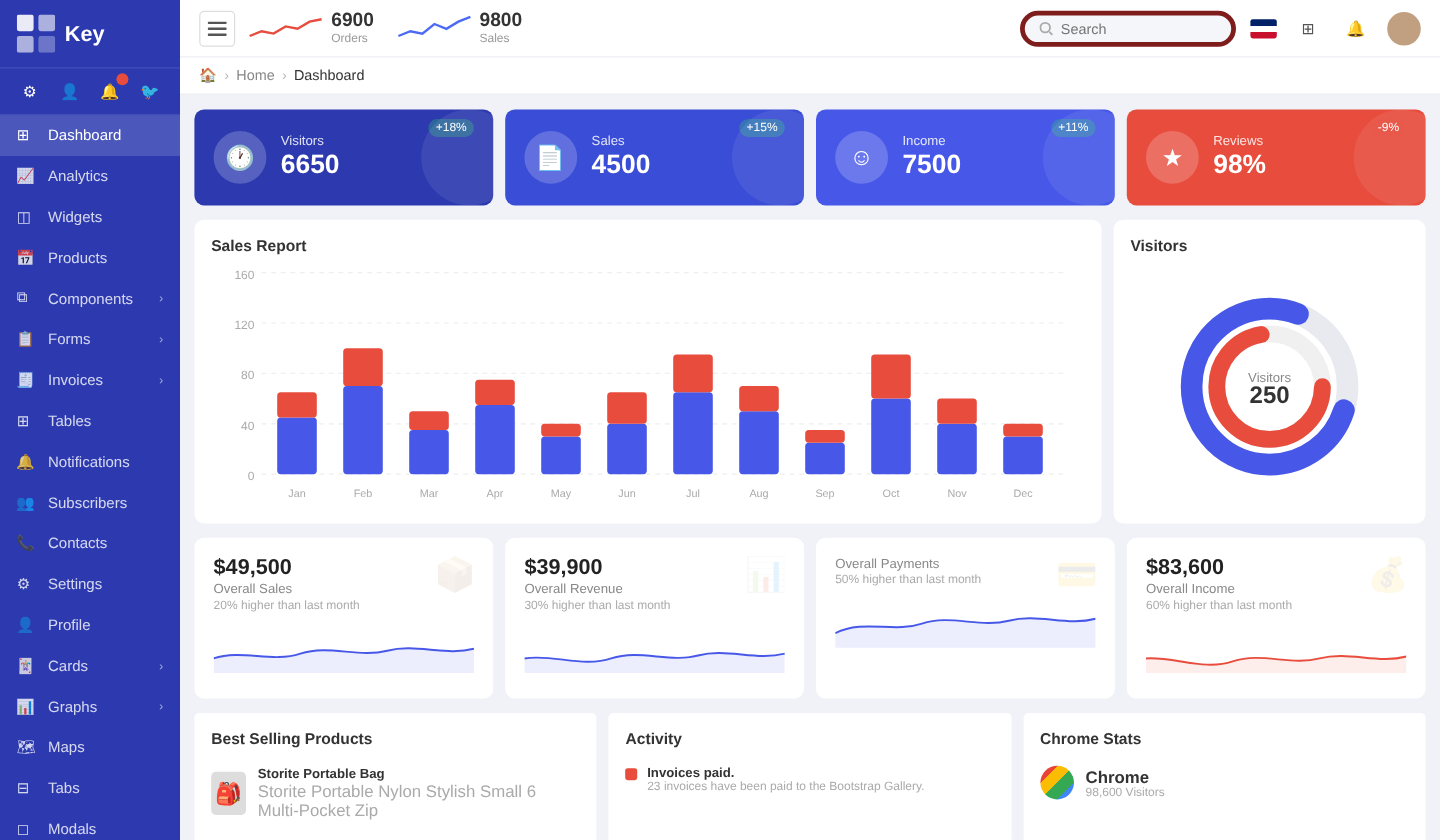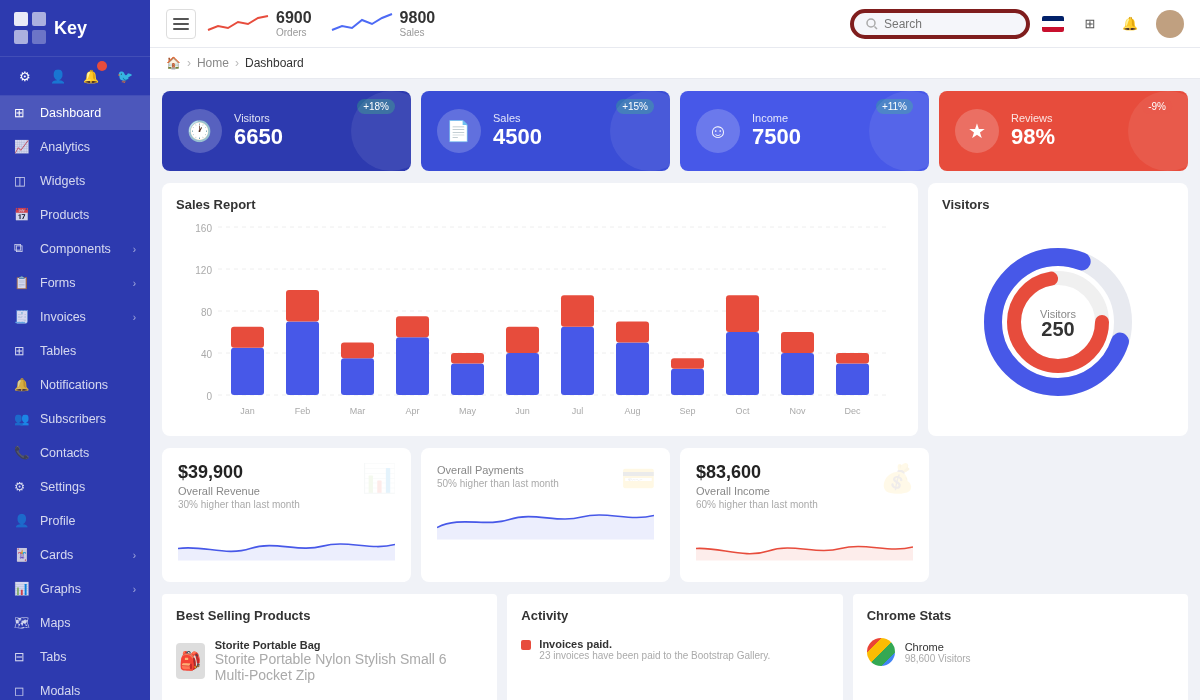--- a/index.html
+++ b/index.html
@@ -133,21 +133,21 @@
     .product-item { display: flex; align-items: center; gap: 10px; padding: 6px 0; }
     .product-img { width: 36px; height: 36px; background: #eee; border-radius: 4px; }
     .product-name { font-size: 11px; font-weight: 600; color: #333; }
     .product-desc { font-size: 14px; color: #aaa; }
     .activity-item { display: flex; align-items: flex-start; gap: 8px; padding: 5px 0; }
     .act-dot { width: 10px; height: 10px; background: #e74c3c; border-radius: 2px; margin-top: 2px; flex-shrink: 0; }
     .act-title { font-size: 11px; font-weight: 600; color: #333; }
     .act-desc { font-size: 10px; color: #aaa; }
     .browser-item { display: flex; align-items: center; gap: 10px; padding: 5px 0; }
     .browser-icon { width: 28px; height: 28px; border-radius: 50%; background: #eee; display: flex; align-items: center; justify-content: center; font-size: 14px; }
-    .browser-name { font-size: 11px; font-weight: 400; color: #333; }
+    .browser-name { font-size: 14px; font-weight: 700; color: #333; }
     .browser-visitors { font-size: 10px; color: #aaa; }
 
     
     .hdr-right-stats {
       display: flex; align-items: center; gap: 20px; margin-left: auto;
     }
     .hdr-stat-block { display: flex; align-items: center; gap: 8px; }
     .hdr-stat-num { font-size: 16px; font-weight: 700; color: #333; }
     .hdr-stat-label { font-size: 10px; color: #999; }
     .hdr-stat-line svg { overflow: visible; }
@@ -429,20 +429,30 @@
             <circle cx="80" cy="80" r="44" fill="none" stroke="#f0f0f0" stroke-width="14"></circle>
             <circle cx="80" cy="80" r="44" fill="none" stroke="#e74c3c" stroke-width="14" stroke-dasharray="200 76" stroke-dashoffset="0" stroke-linecap="round"></circle>
             <text x="80" y="76" text-anchor="middle" font-size="11" fill="#888">Visitors</text>
             <text x="80" y="94" text-anchor="middle" font-size="20" font-weight="700" fill="#333">250</text>
           </svg>
         </div>
       </div>
     </div>
 
     <div class="mini-stat-cards" id="mini-stat-cards">
+    <div class="mini-stat-card">
+    <div class="micon">📦</div>
+    <div class="amount">$49,500</div>
+    <div class="mlabel">Overall Sales</div>
+    <div class="msub">20% higher than last month</div>
+    <svg class="mini-wave" viewBox="0 0 270 45">
+      <path d="M0,30 C30,20 60,35 90,25 C120,15 150,30 180,22 C210,14 240,28 270,20 L270,45 L0,45 Z" fill="rgba(71,88,232,0.1)"></path>
+      <path d="M0,30 C30,20 60,35 90,25 C120,15 150,30 180,22 C210,14 240,28 270,20" fill="none" stroke="#4758e8" stroke-width="2"></path>
+    </svg>
+  </div>
         <div class="mini-stat-card">
     <div class="micon">📊</div>
     <div class="amount">$39,900</div>
     <div class="mlabel">Overall Revenue</div>
     <div class="msub">30% higher than last month</div>
     <svg class="mini-wave" viewBox="0 0 270 45">
       <path d="M0,30 C30,25 60,40 90,30 C120,20 150,35 180,27 C210,19 240,33 270,25 L270,45 L0,45 Z" fill="rgba(71,88,232,0.1)"></path>
       <path d="M0,30 C30,25 60,40 90,30 C120,20 150,35 180,27 C210,19 240,33 270,25" fill="none" stroke="#4758e8" stroke-width="2"></path>
     </svg>
   </div>

